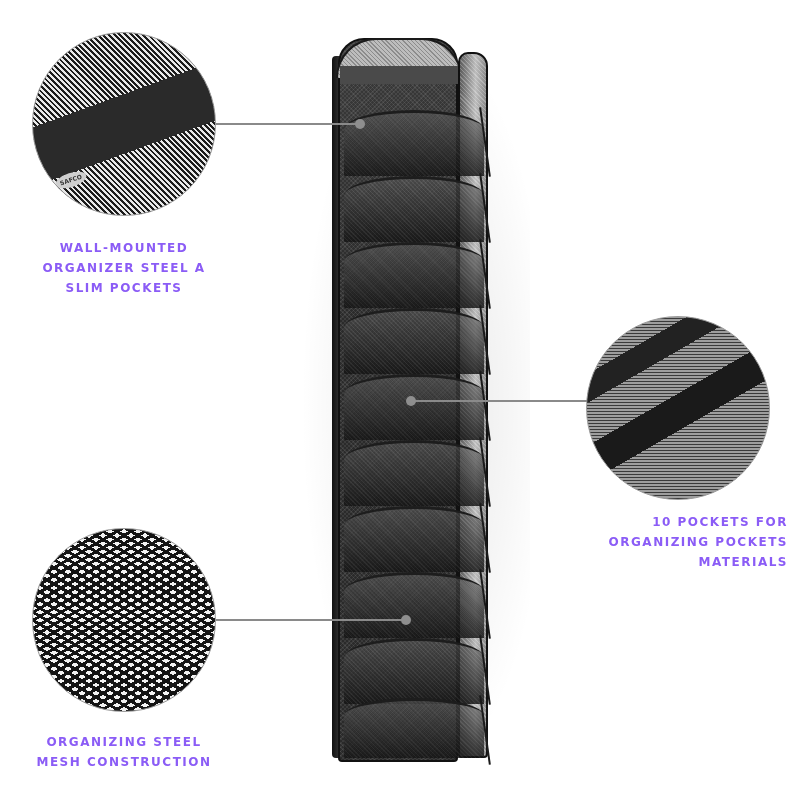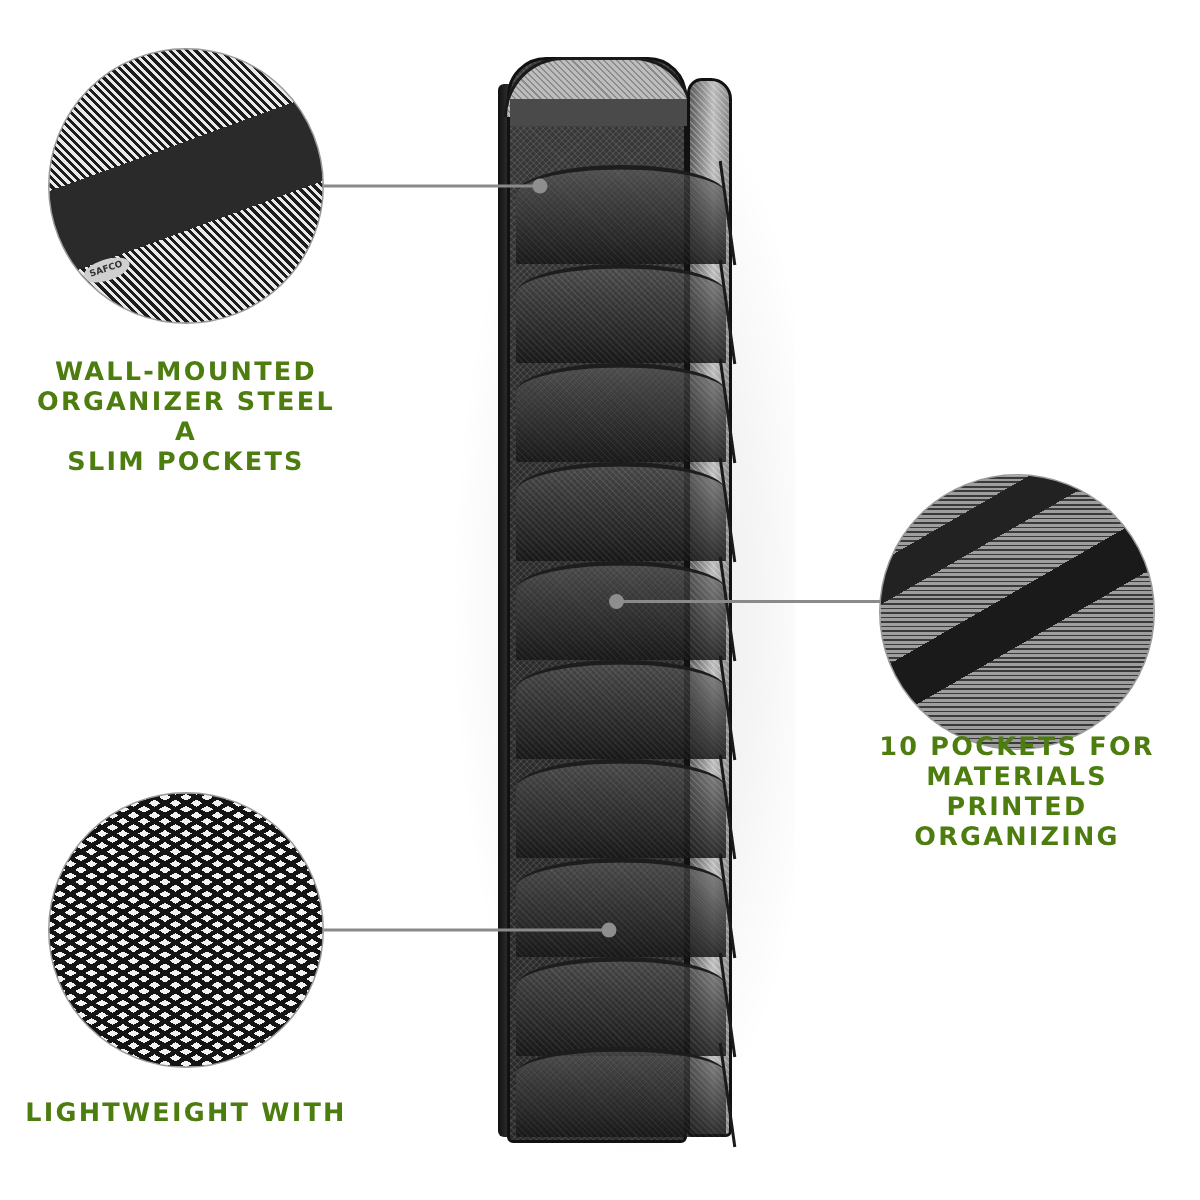--- a/index.html
+++ b/index.html
@@ -55,24 +55,24 @@
       repeating-linear-gradient(30deg,#141414 0 3px,transparent 3px 7px),
       repeating-linear-gradient(-30deg,#141414 0 3px,#f2f2f2 3px 7px); }
   .logo-badge { position:absolute; left:22px; top:140px; width:32px; height:14px; border-radius:50%;
     background:#cfcfcf; color:#333; font-size:6px; font-weight:bold; text-align:center; line-height:14px; transform:rotate(-18deg); }
 
   
   .line { position:absolute; height:2px; background:#8a8a8a; }
   .dot { position:absolute; width:10px; height:10px; border-radius:50%; background:#8e8e8e; }
 
   
-  .caption { position:absolute; width:220px; text-align:center; color:#4d7c0f;
-    font-family:"DejaVu Sans", sans-serif; font-weight:bold; font-size:17px; letter-spacing:1.5px; line-height:20px; }
+  .caption { position:absolute; width:220px; text-align:center; color:#8b5cf6;
+    font-family:"DejaVu Sans", sans-serif; font-weight:bold; font-size:12px; letter-spacing:1.5px; line-height:20px; }
   .cap1 { left:14px; top:238px; }
-  .cap2 { left:568px; top:488px; }
+  .cap2 { left:568px; top:512px;text-align:right; }
   .cap3 { left:14px; top:732px; }
 </style>
 </head>
 <body>
 
 <div class="canvas">
   <div class="wall-shadow"></div>
 
   <div class="product">
     <div class="side-left"></div>
@@ -101,23 +101,24 @@
     <div>WALL-MOUNTED</div>
     <div>ORGANIZER STEEL A</div>
     <div>SLIM POCKETS</div>
   </div>
 
   <div class="callout c2"></div>
   <div class="line" style="left:410px; top:400px; width:177px;"></div>
   <div class="dot" style="left:406px; top:396px;"></div>
   <div class="caption cap2">
     <div>10 POCKETS FOR</div>
-    <div>MATERIALS PRINTED</div>
-    <div>ORGANIZING</div>
+    <div>ORGANIZING POCKETS</div>
+    <div>MATERIALS</div>
   </div>
 
   <div class="callout c3"></div>
   <div class="line" style="left:216px; top:619px; width:190px;"></div>
   <div class="dot" style="left:401px; top:615px;"></div>
   <div class="caption cap3">
-    <div>LIGHTWEIGHT WITH</div>
+    <div>ORGANIZING STEEL</div>
+    <div>MESH CONSTRUCTION</div>
   </div>
 </div>
 
 </body></html>

